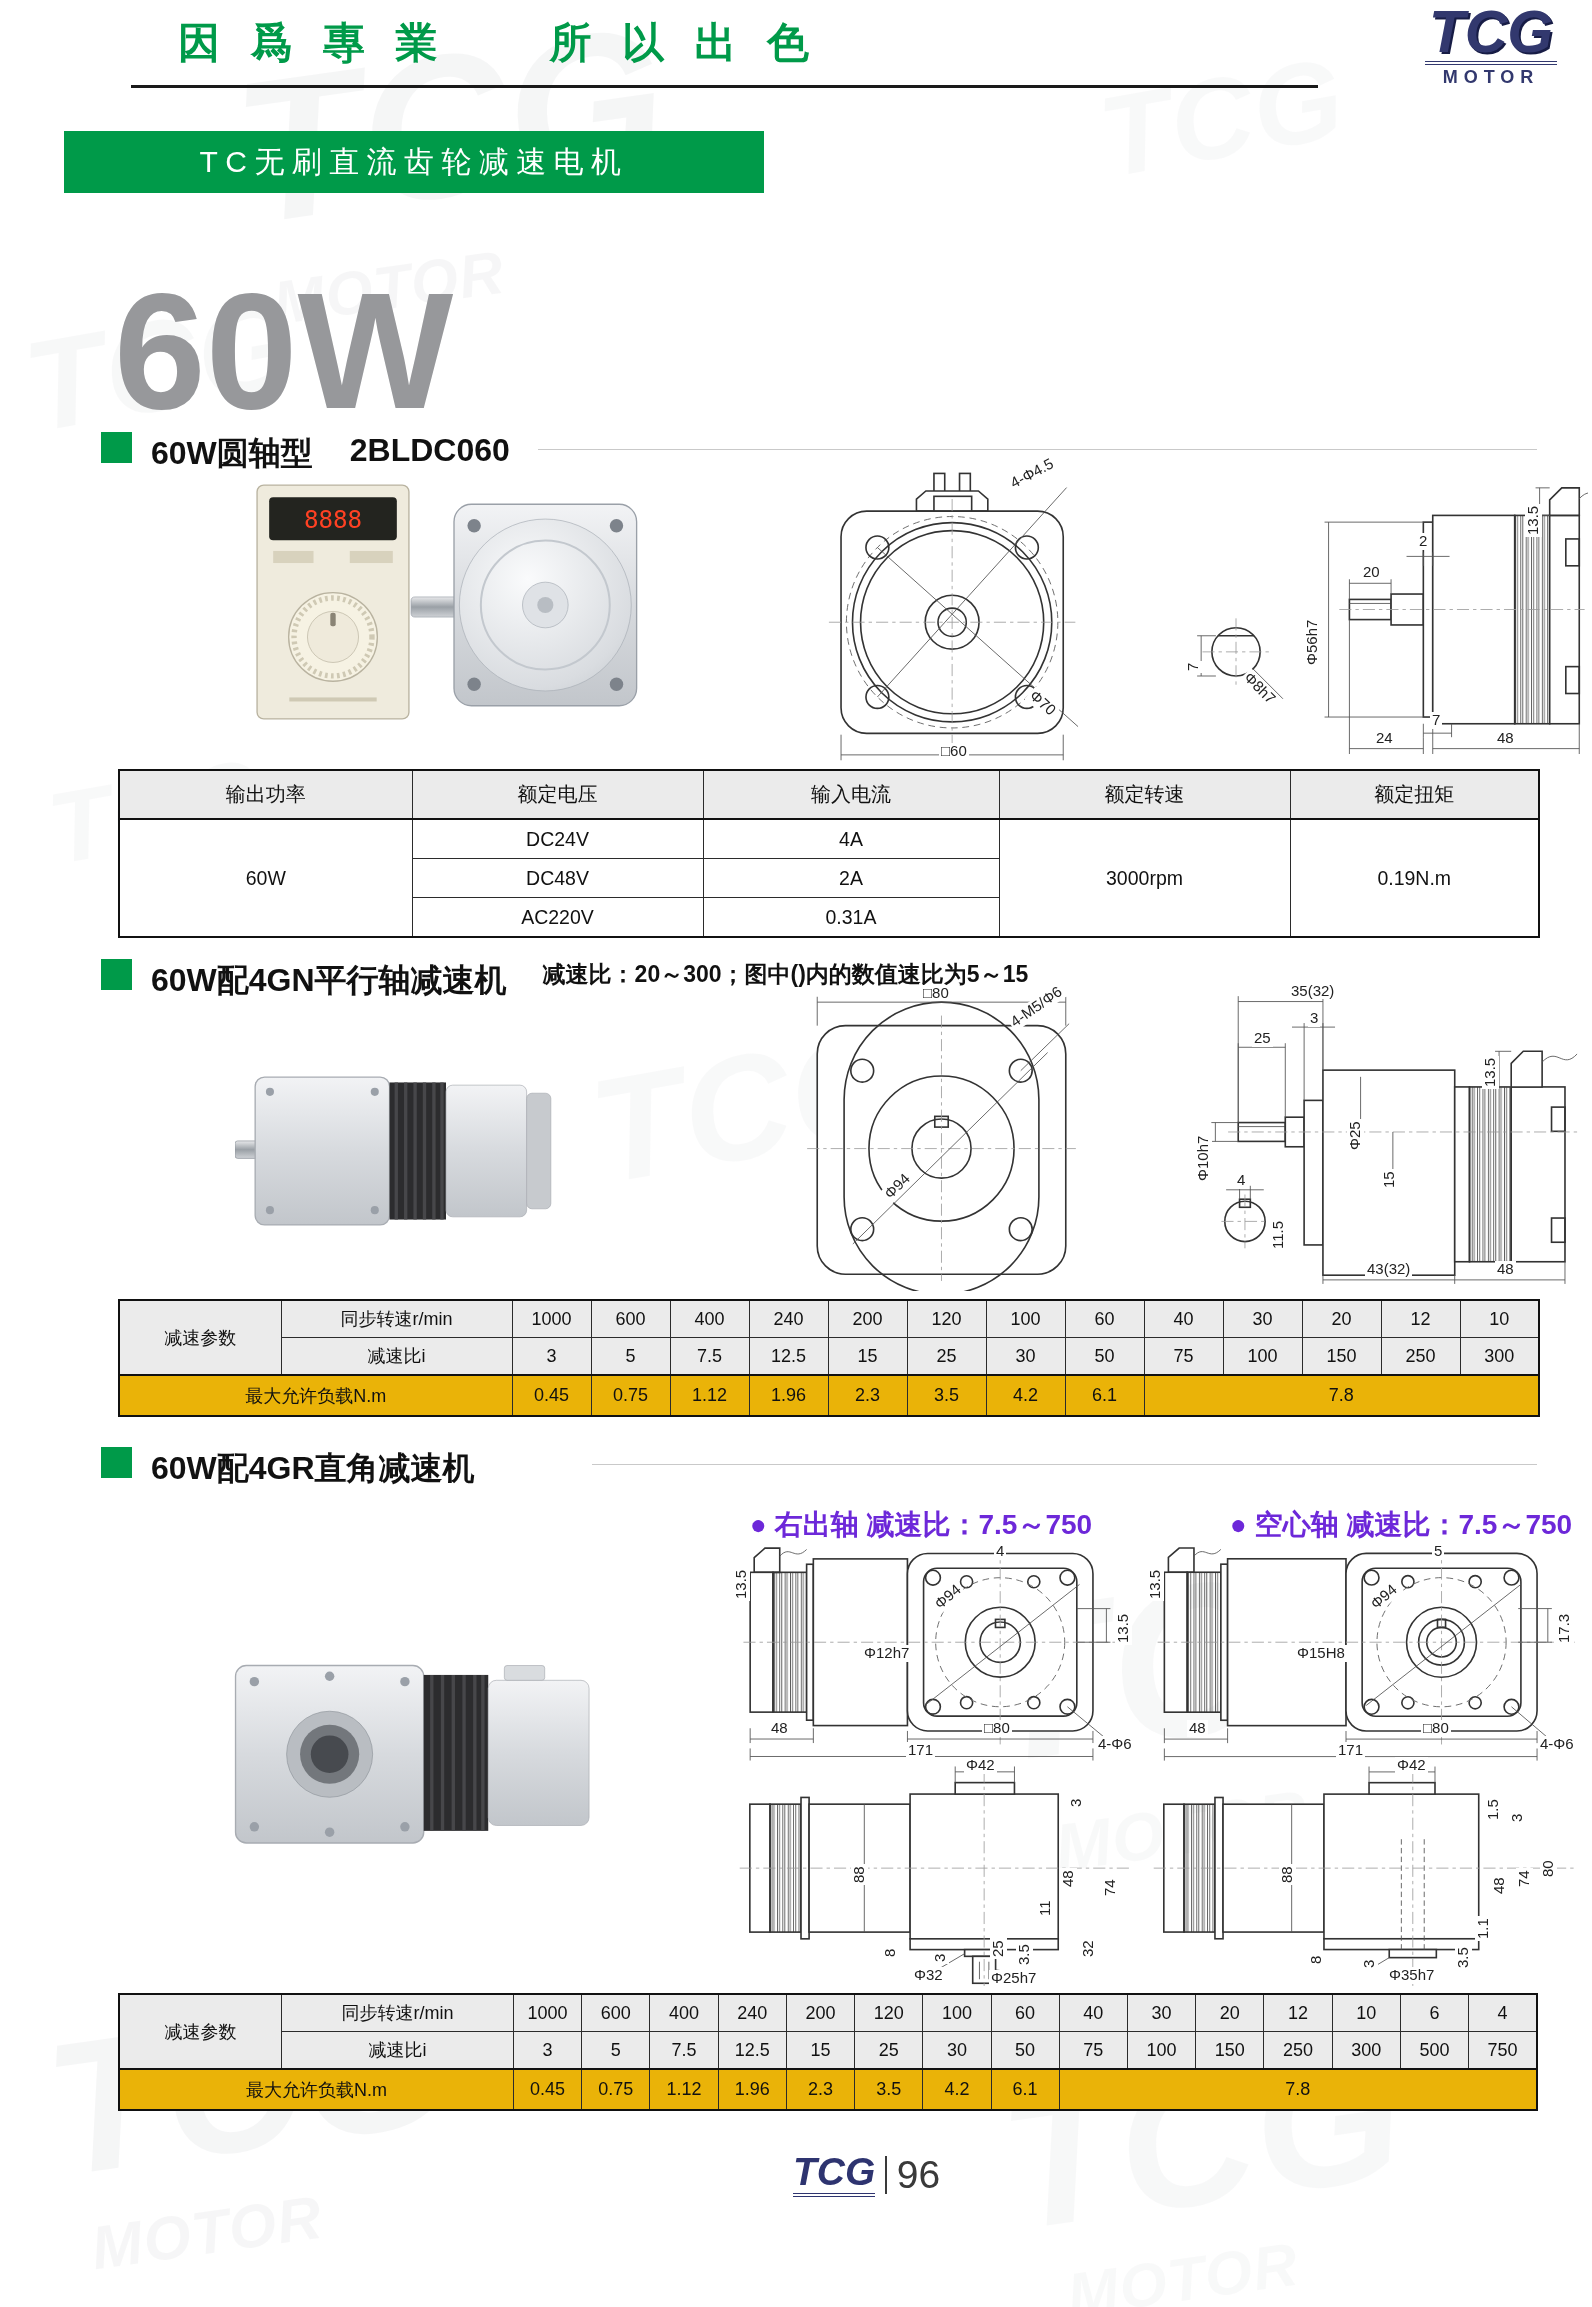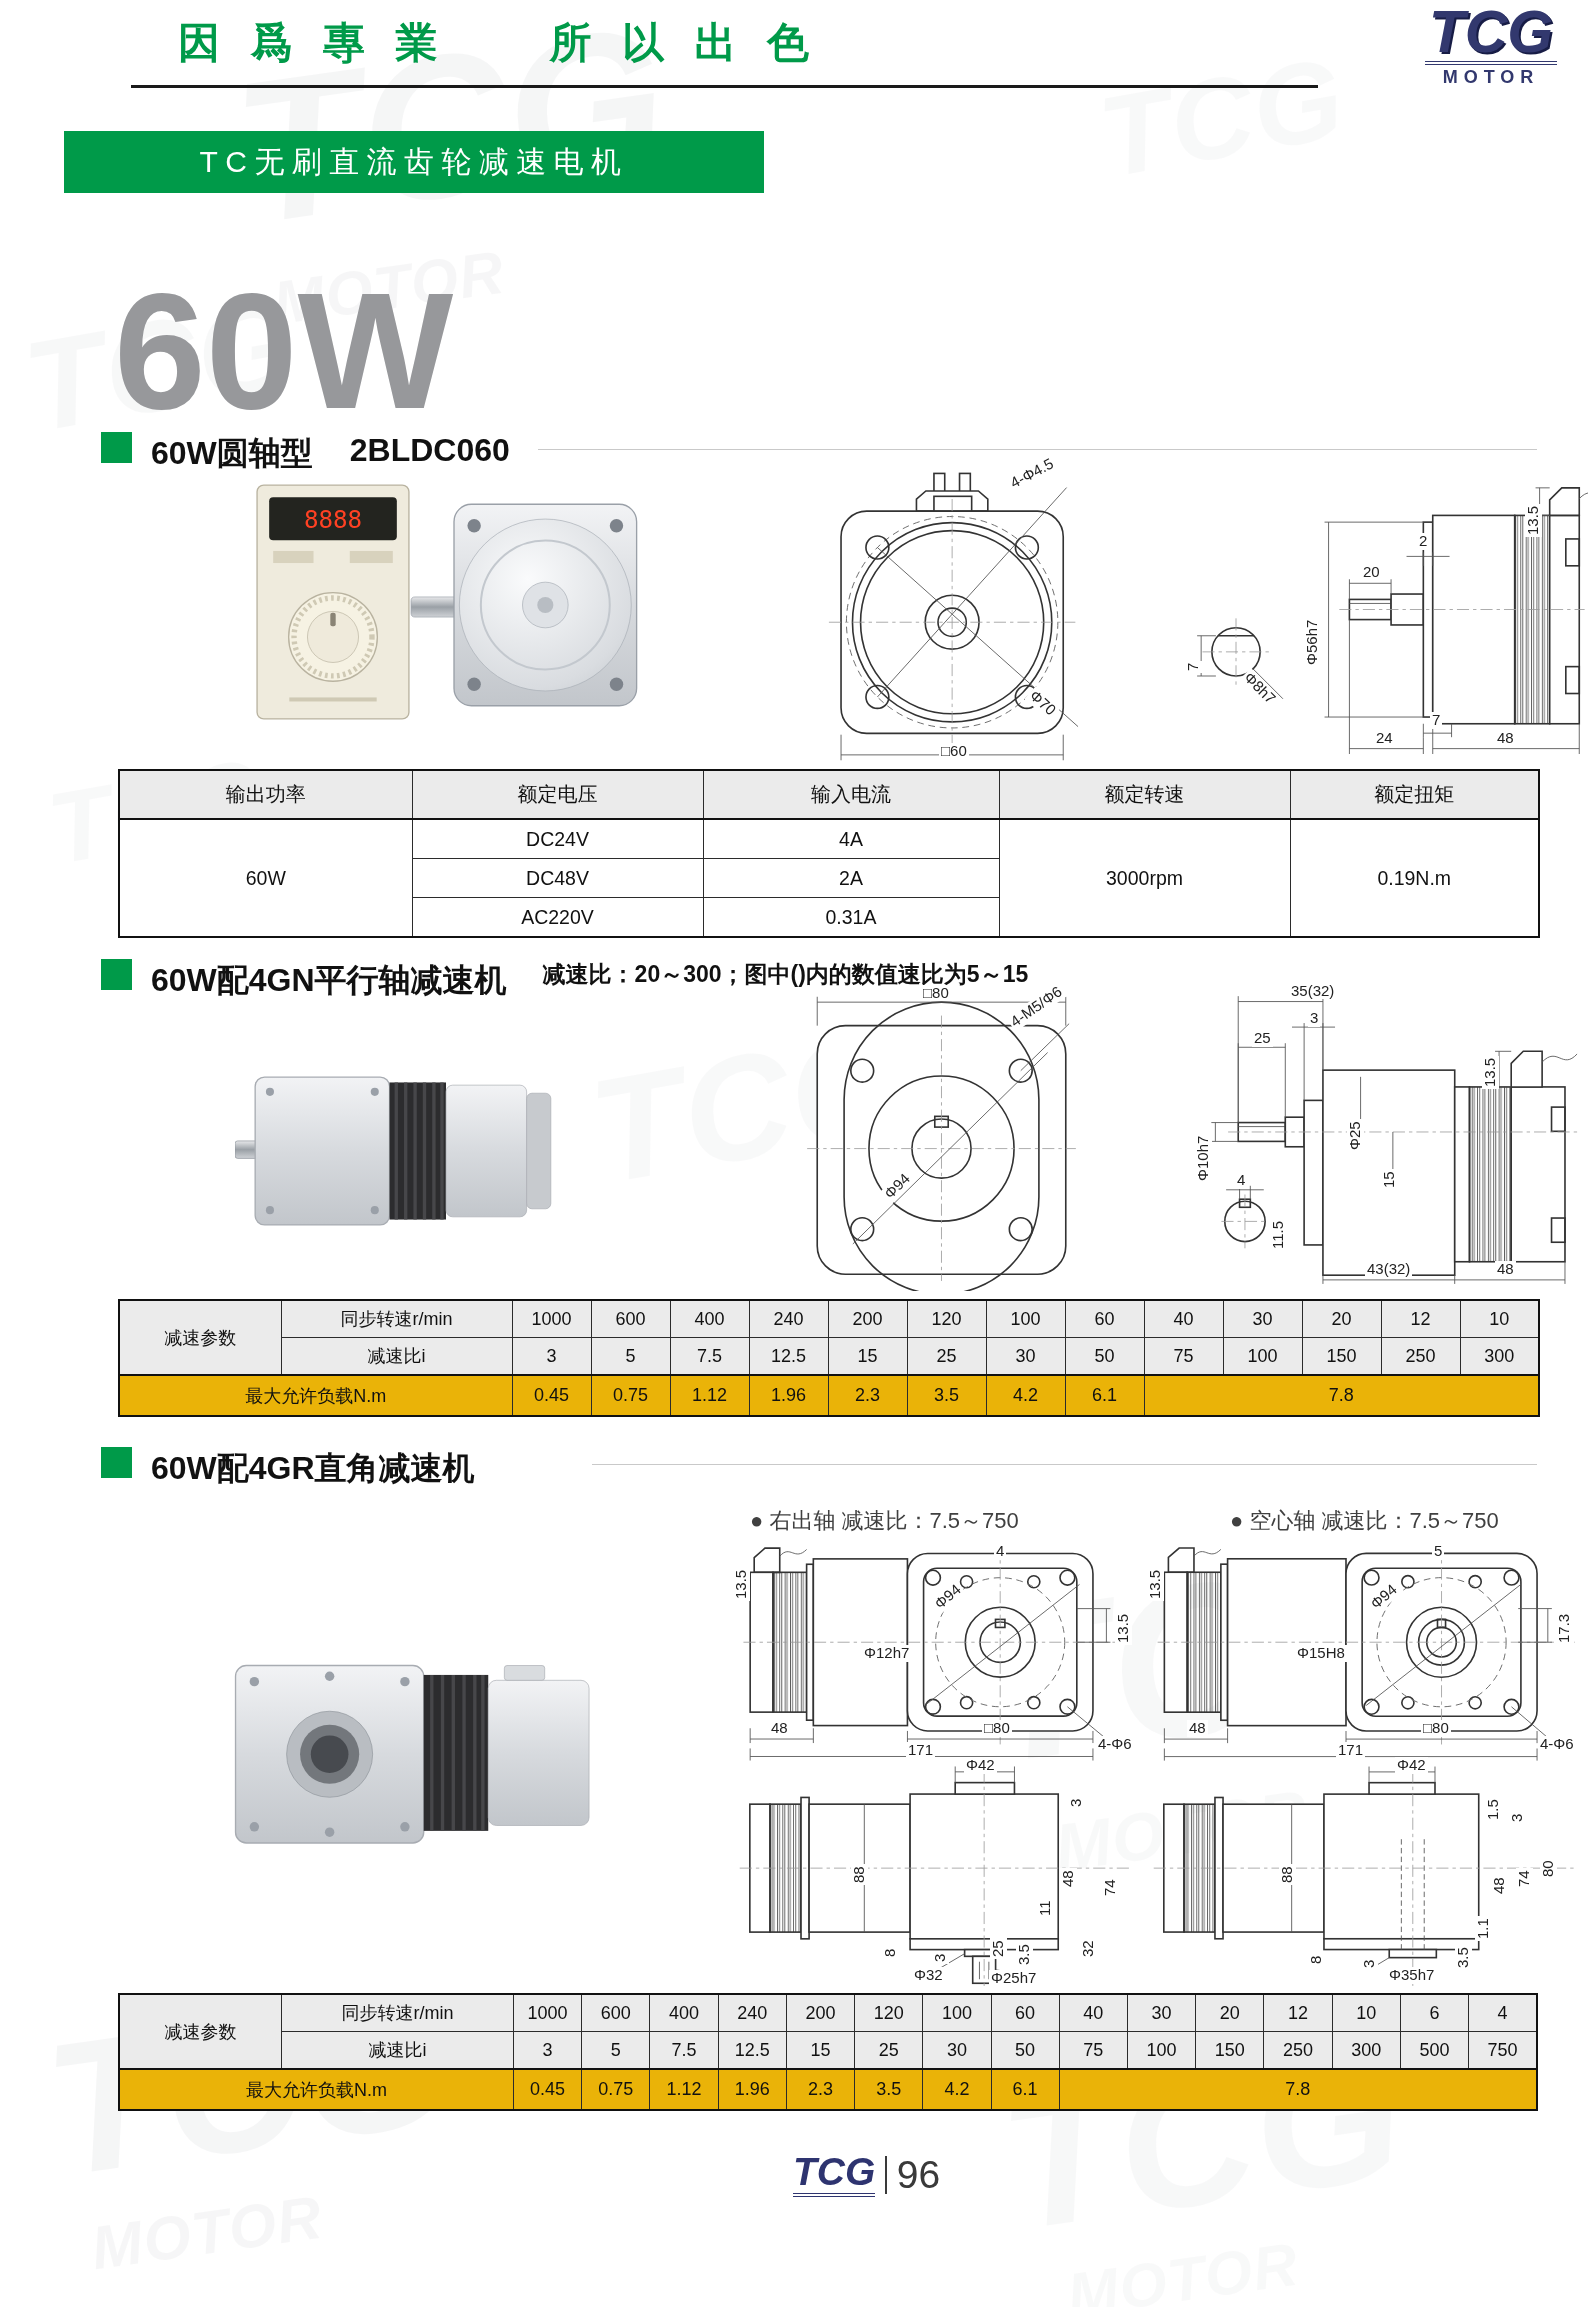--- a/index.html
+++ b/index.html
@@ -18,21 +18,21 @@
   .banner-en{position:absolute;left:764px;top:132px;width:308px;height:58px;background:#fff;border:2px solid #45432f;
              color:#9b9b9b;font-size:22px;letter-spacing:1.3px;text-align:center;line-height:58px}
   .power-title{position:absolute;left:114px;top:269px;font-size:165px;font-weight:bold;color:#97989b;line-height:1}
   
   .sec{position:absolute;display:flex;align-items:flex-start;white-space:nowrap}
   .sq{display:inline-block;width:31px;height:31px;background:#009a49;margin-right:19px;flex:0 0 auto}
   .sec .tt{font-size:32px;font-weight:bold;color:#111}
   .sec .md{font-size:32px;font-weight:bold;color:#111;margin-left:37px}
   .sec .nt{font-size:23px;font-weight:600;color:#111;margin-left:36px}
   .rule{position:absolute;height:1.3px;background:#c9c9c9}
-  .sublabel{position:absolute;font-size:22px;font-weight:400;color:#404040;white-space:nowrap}
+  .sublabel{position:absolute;font-size:28px;font-weight:700;color:#6d28d9;white-space:nowrap}
   
   table.tbl{position:absolute;border-collapse:collapse;table-layout:fixed;width:1420px;background:#fff;
             border:2px solid #111}
   .tbl td,.tbl th{border:1.3px solid #2b2b2b;text-align:center;vertical-align:middle;padding:0;
                   font-weight:400;color:#111;overflow:hidden}
   .tbl tr.hd td,.tbl tr.hd th{background:#ebebeb}
   .spec th{font-size:20px;height:47px;border-bottom:2.7px solid #111}
   .spec td{font-size:19.5px;height:38px}
   .gear td{font-size:18px;height:36px}
   .gear tr:last-child td{height:39px;background:#eab308}

